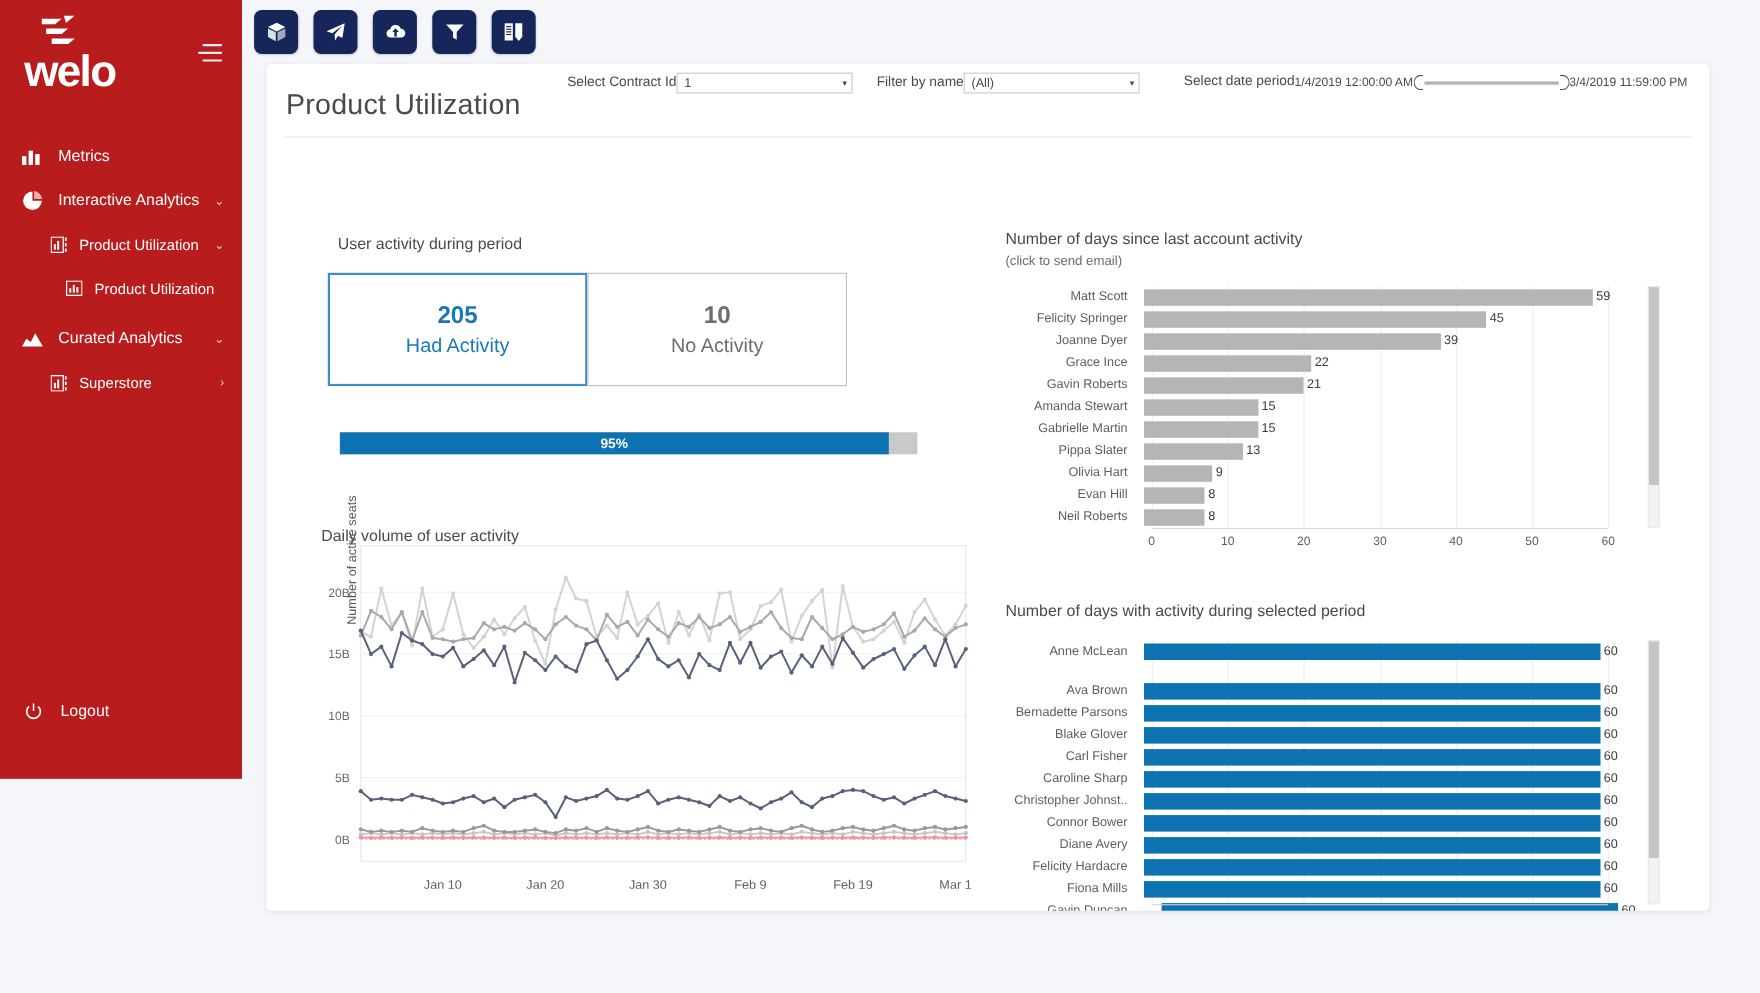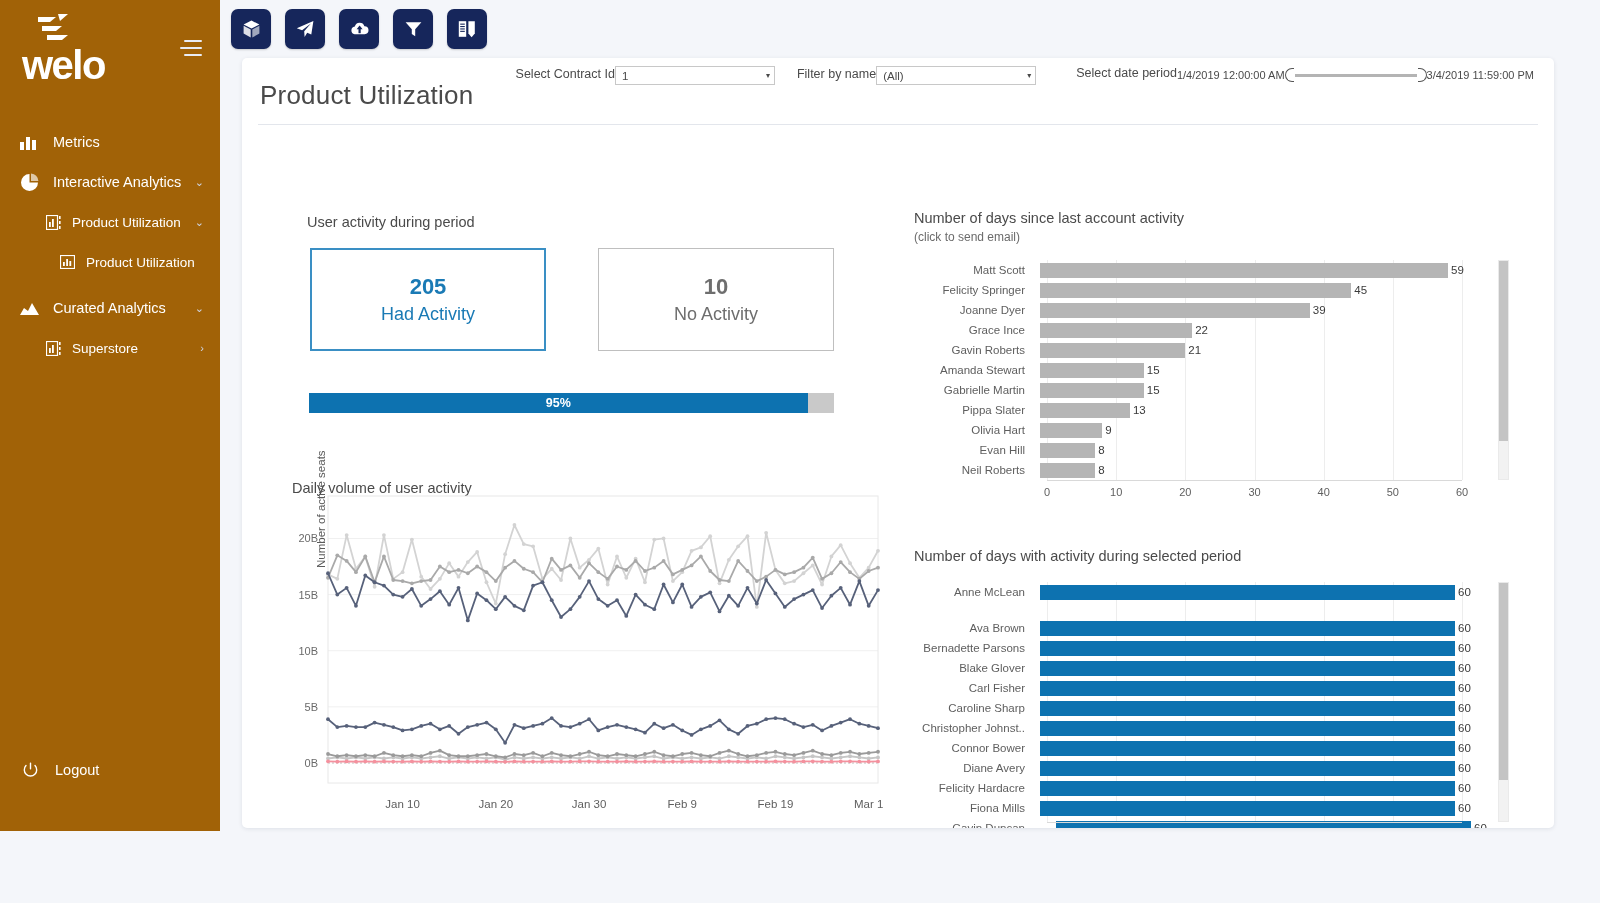--- a/index.html
+++ b/index.html
@@ -6,22 +6,22 @@
   html, body {
     width: 1600px; height: 903px;
     font-family: "Liberation Sans", sans-serif;
     background: #f4f6fa;
     overflow: hidden;
   }
   #app { position: relative; width: 1600px; height: 903px; display: flex; }
 
   
   .sidebar {
-    width: 220px; height: 831px;
-    background: #a16207;
+    width: 220px; height: 708px;
+    background: #b91c1c;
     flex: 0 0 220px;
     position: relative;
     color: #ffffff;
   }
   .logo-row {
     display: flex; align-items: flex-start;
     padding: 14px 18px 0 22px;
     justify-content: space-between;
   }
   .logo-wrap { display: flex; flex-direction: column; align-items: flex-start; }
@@ -110,21 +110,21 @@
     cursor: pointer;
   }
   .handle-l { border-radius: 7px 0 0 7px; border-right: none; }
   .handle-r { border-radius: 0 7px 7px 0; border-left: none; }
   .date-txt { white-space: nowrap; }
 
   
   .sec-title { font-size: 14.5px; color: #4a4a4a; }
   .sub-title { font-size: 12px; color: #6b6b6b; }
 
-  .kpi-wrap { position: absolute; left: 68px; top: 190px; display: flex; gap: 52px; }
+  .kpi-wrap { position: absolute; left: 56px; top: 190px; display: flex; }
   .kpi {
     width: 236px; height: 103px; border: 1px solid #bfbfbf; background: #fff;
     display: flex; flex-direction: column; align-items: center; justify-content: center;
     cursor: pointer;
   }
   .kpi.sel { border: 2px solid #3a8fc4; }
   .kpi .num { font-size: 22px; font-weight: 700; line-height: 28px; }
   .kpi .cap { font-size: 18px; line-height: 26px; }
   .kpi.blue .num, .kpi.blue .cap { color: #1a7ab5; }
   .kpi.gray .num, .kpi.gray .cap { color: #6e6e6e; }

